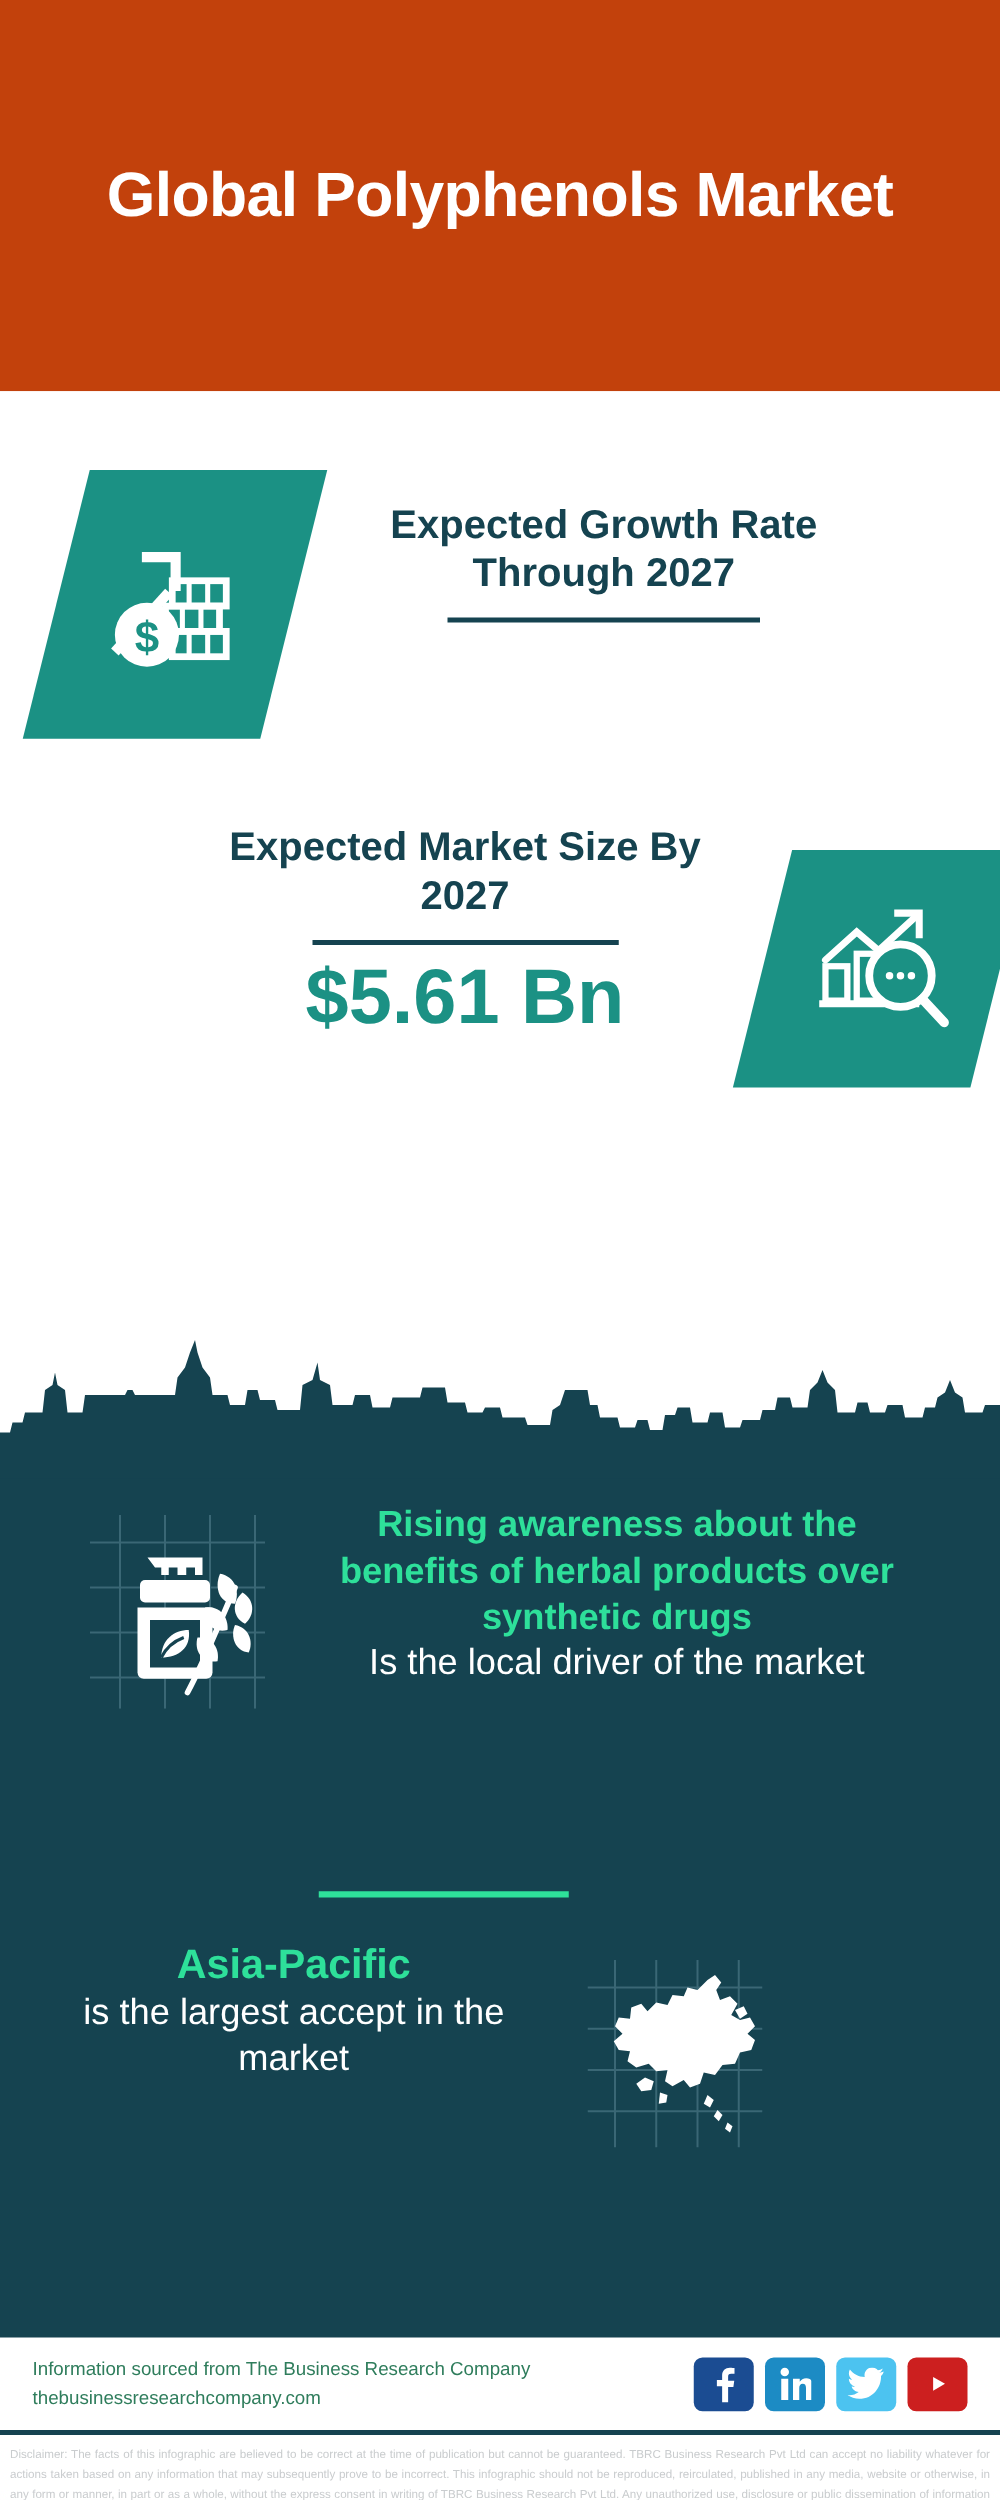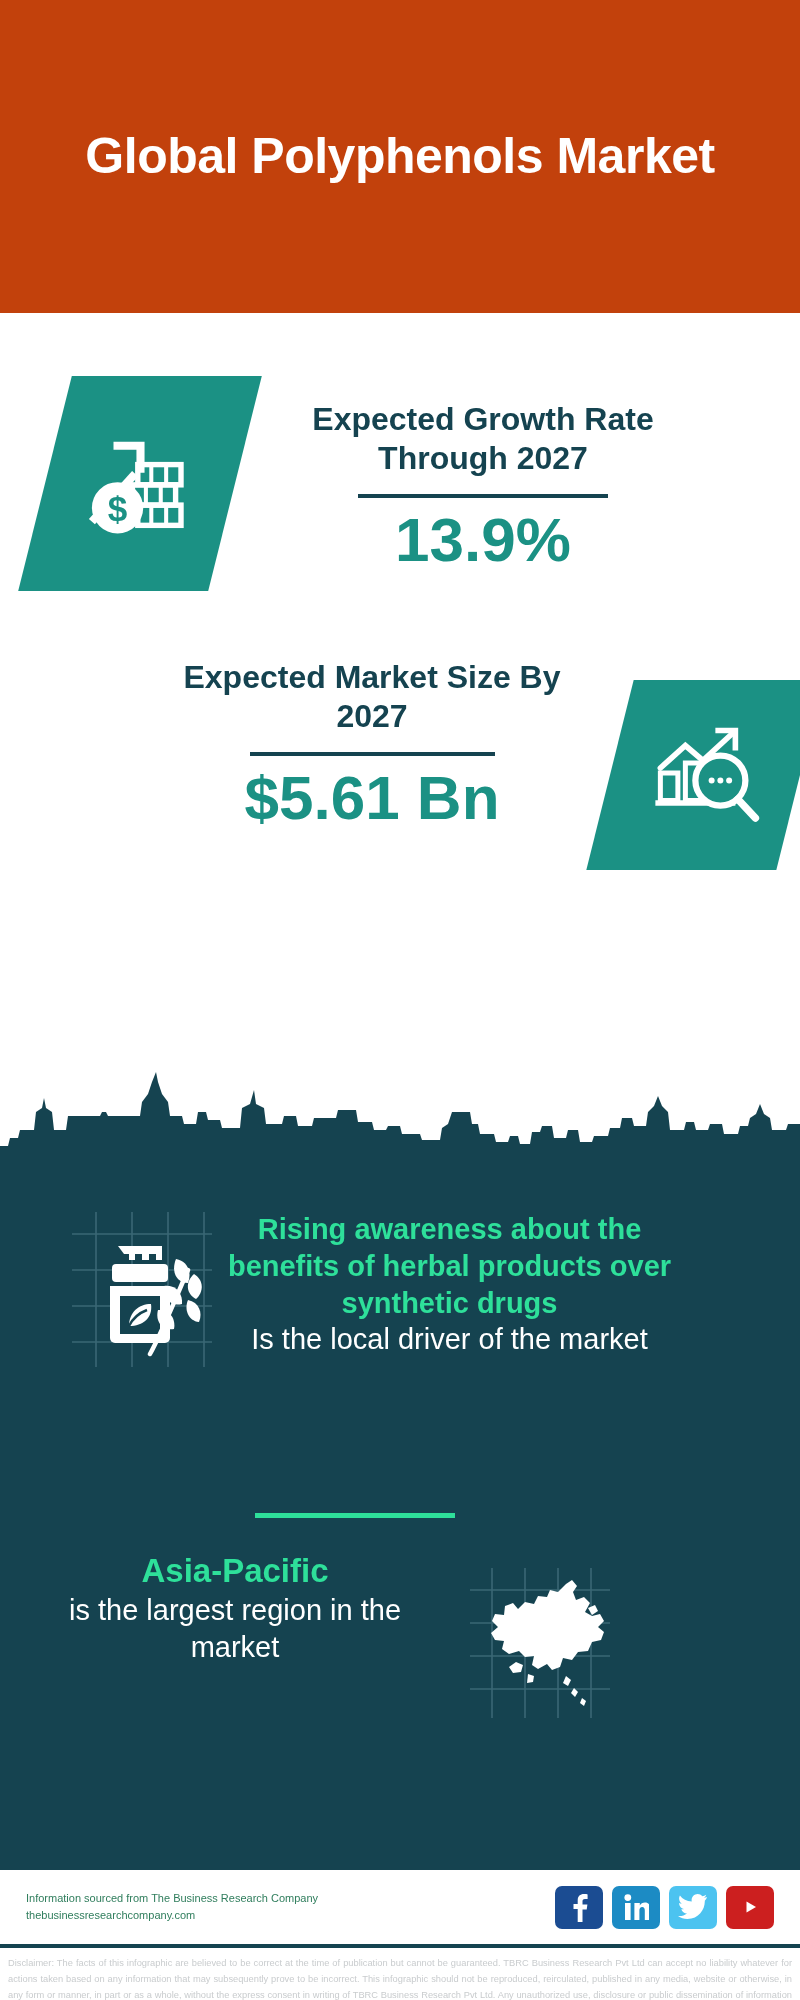--- a/index.html
+++ b/index.html
@@ -75,21 +75,21 @@
     position:absolute; top:-112px; left:0; width:100%; height:115px;
     display:block;
   }
 
   .grid-box { position:relative; }
   .grid-box .grid { position:absolute; inset:0; }
 
   
   .driver-row {
     position:absolute; top:20px; left:0; width:100%;
-    display:flex; align-items:center;
+    display:flex; align-items:flex-start;gap:44px;
   }
   .driver-icon { width:140px; height:155px; margin-left:72px; margin-top:12px; }
   .driver-text { width:455px; margin-left:10px; text-align:center; padding-top:2px; }
   .hl {
     color:#2ee09a; font-size:29px; font-weight:bold; line-height:1.27;
   }
   .sub {
     color:#ffffff; font-size:29px; font-weight:normal; line-height:1.27;
   }
 
@@ -108,21 +108,21 @@
   .region-icon { width:140px; height:150px; margin-left:35px; margin-top:18px; }
 
   
   .footer {
     height:78px; background:#ffffff;
     display:flex; align-items:center;
     padding:0 26px;
     border-bottom:4px solid #154350;
   }
   .footer-text { flex:1; }
-  .footer-line { color:#2f7d5c; font-size:11px; line-height:1.55; }
+  .footer-line { color:#2f7d5c; font-size:15px; line-height:1.55; }
   .socials { display:flex; gap:9px; align-items:center; }
   .social {
     width:48px; height:43px; border-radius:7px;
     display:flex; align-items:center; justify-content:center;
   }
 
   
   .disclaimer {
     padding:8px 8px 0 8px;
     color:#c9ccce;
@@ -156,21 +156,20 @@
         <rect x="48" y="66" width="32" height="15" fill="none" stroke="#fff" stroke-width="4"></rect>
         <line x1="58" y1="66" x2="58" y2="81" stroke="#fff" stroke-width="3"></line>
         <line x1="69" y1="66" x2="69" y2="81" stroke="#fff" stroke-width="3"></line>
         <circle cx="33" cy="68" r="19" fill="#fff"></circle>
         <text x="33" y="78" font-size="26" font-weight="bold" fill="#1b9184" text-anchor="middle" font-family="Liberation Sans, sans-serif">$</text>
       </svg>
     </div>
     <div class="growth-text">
       <div class="kicker">Expected Growth Rate Through 2027</div>
       <div class="rule-dark"></div>
-      <div class="bigval">13.9%</div>
     </div>
   </div>
 
   <div class="size-row">
     <div class="size-text">
       <div class="kicker">Expected Market Size By 2027</div>
       <div class="rule-dark w2"></div>
       <div class="bigval">$5.61 Bn</div>
     </div>
     <div class="para size-icon">
@@ -232,21 +231,21 @@
       <div class="hl">Rising awareness about the benefits of herbal products over synthetic drugs</div>
       <div class="sub">Is the local driver of the market</div>
     </div>
   </div>
 
   <div class="rule-mint"></div>
 
   <div class="region-row">
     <div class="region-text">
       <div class="region-title">Asia-Pacific</div>
-      <div class="sub">is the largest region in the market</div>
+      <div class="sub">is the largest accept in the market</div>
     </div>
     <div class="region-icon grid-box">
       <svg class="grid" viewBox="0 0 140 150" fill="none">
         <g stroke="#3a6775" stroke-width="1.6">
           <line x1="0" y1="22" x2="140" y2="22"></line>
           <line x1="0" y1="55" x2="140" y2="55"></line>
           <line x1="0" y1="88" x2="140" y2="88"></line>
           <line x1="0" y1="121" x2="140" y2="121"></line>
           <line x1="22" y1="0" x2="22" y2="150"></line>
           <line x1="55" y1="0" x2="55" y2="150"></line>

